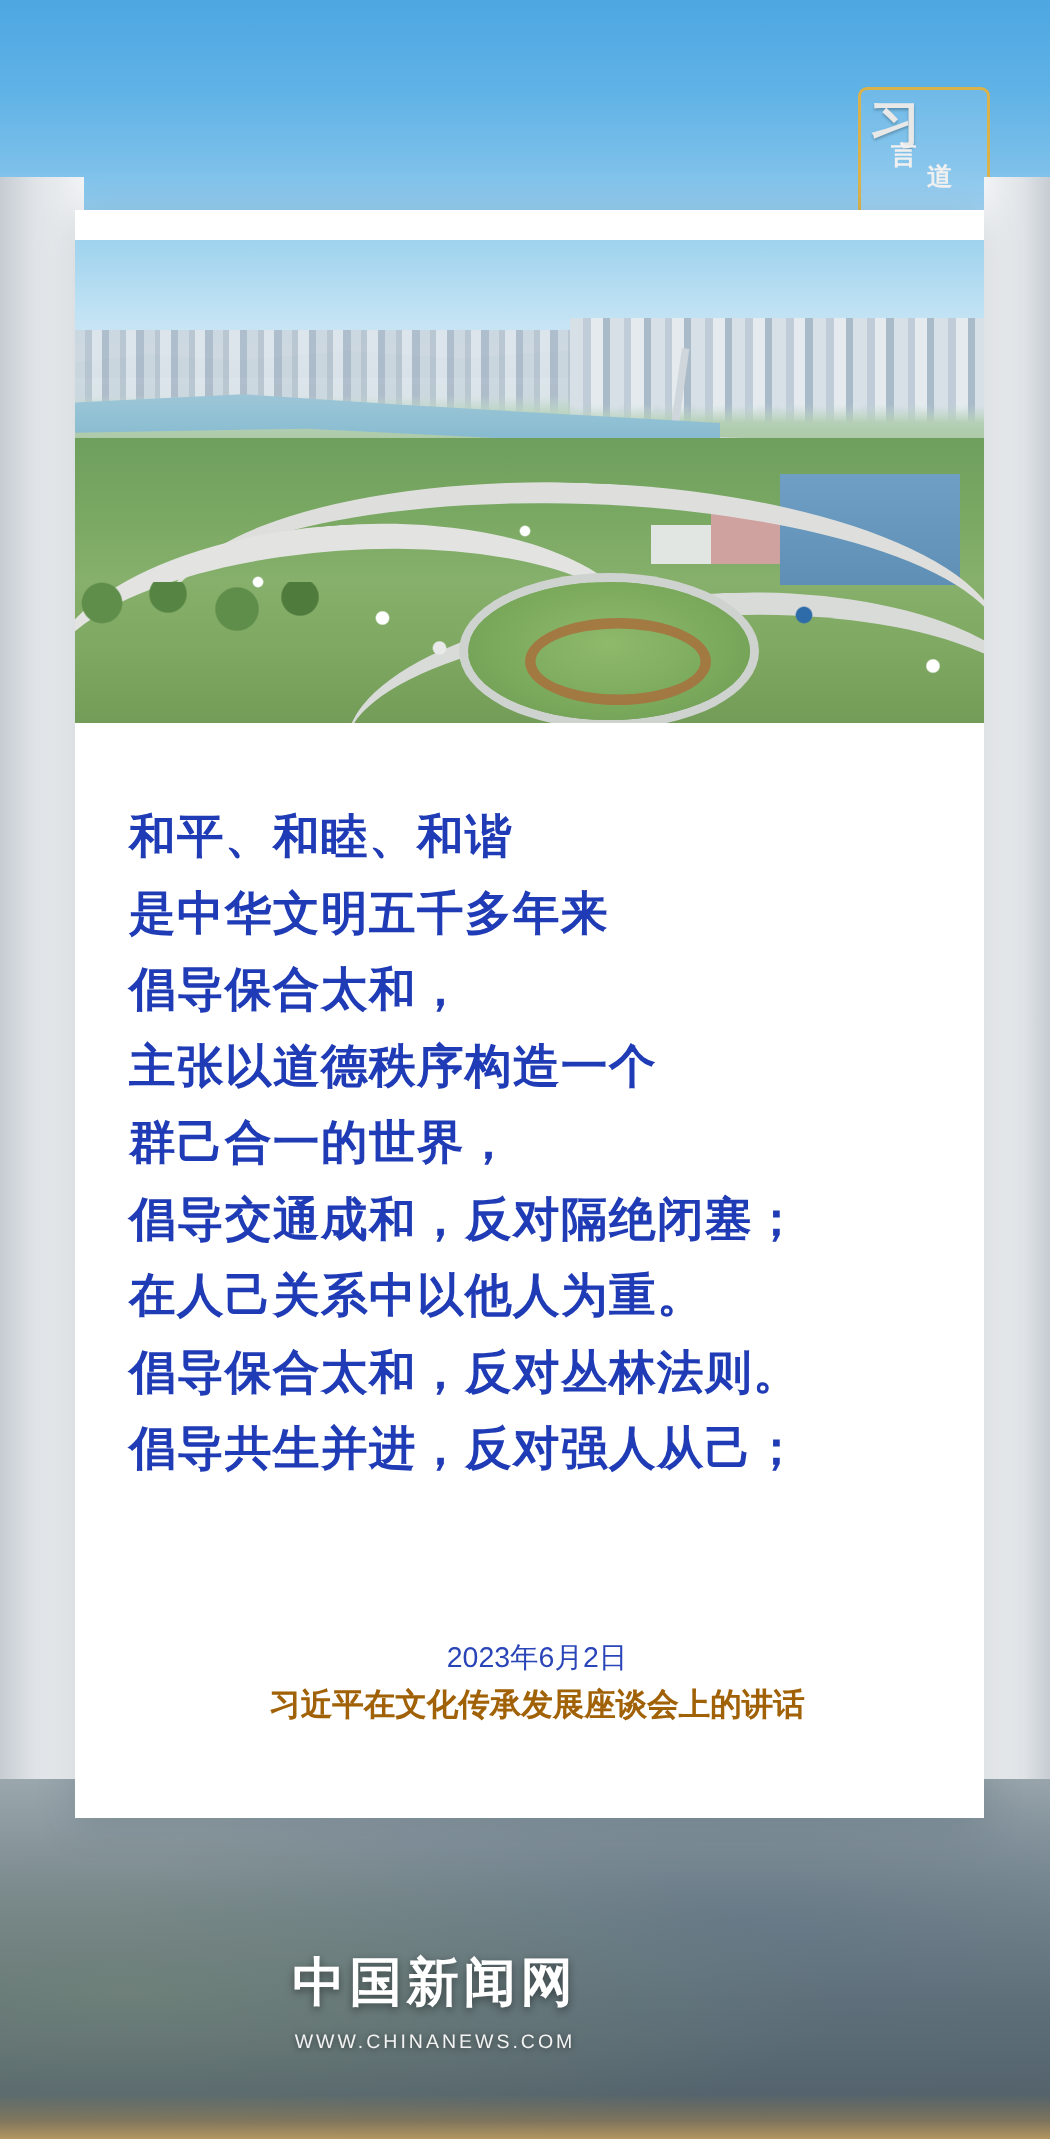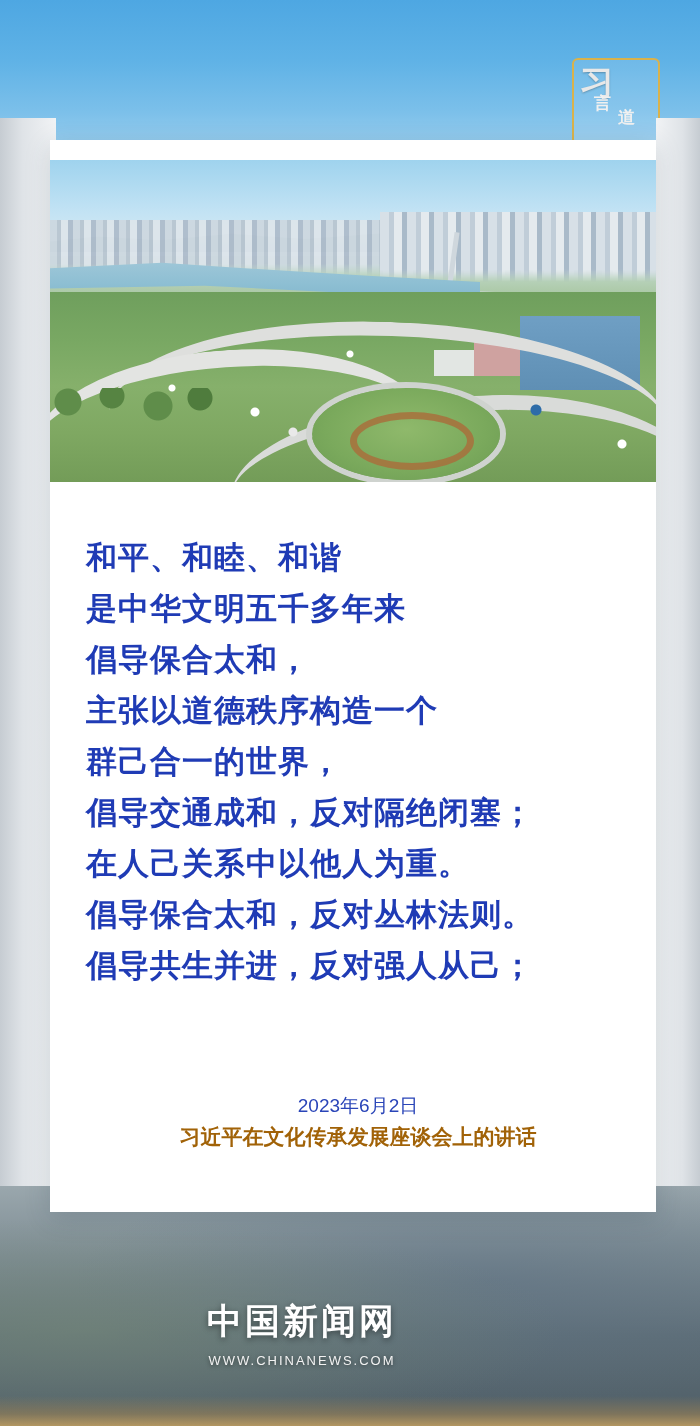--- a/index.html
+++ b/index.html
@@ -246,21 +246,21 @@
     left: 46px; top: 48px;
     font-size: 17px;
     color: #f0f0f0;
     font-weight: 700;
     font-family: "DejaVu Sans", sans-serif;
   }
 
   
   .footer {
     position: absolute;
-    left: 12px; bottom: 58px;
+    left: 0; bottom: 58px;
     width: 580px;
     text-align: center;
   }
   .footer .brand {
     font-size: 35px;
     font-weight: 700;
     color: #ffffff;
     letter-spacing: 3px;
     text-shadow: 0 2px 6px rgba(0,0,0,.45);
     font-family: "DejaVu Sans", sans-serif;

